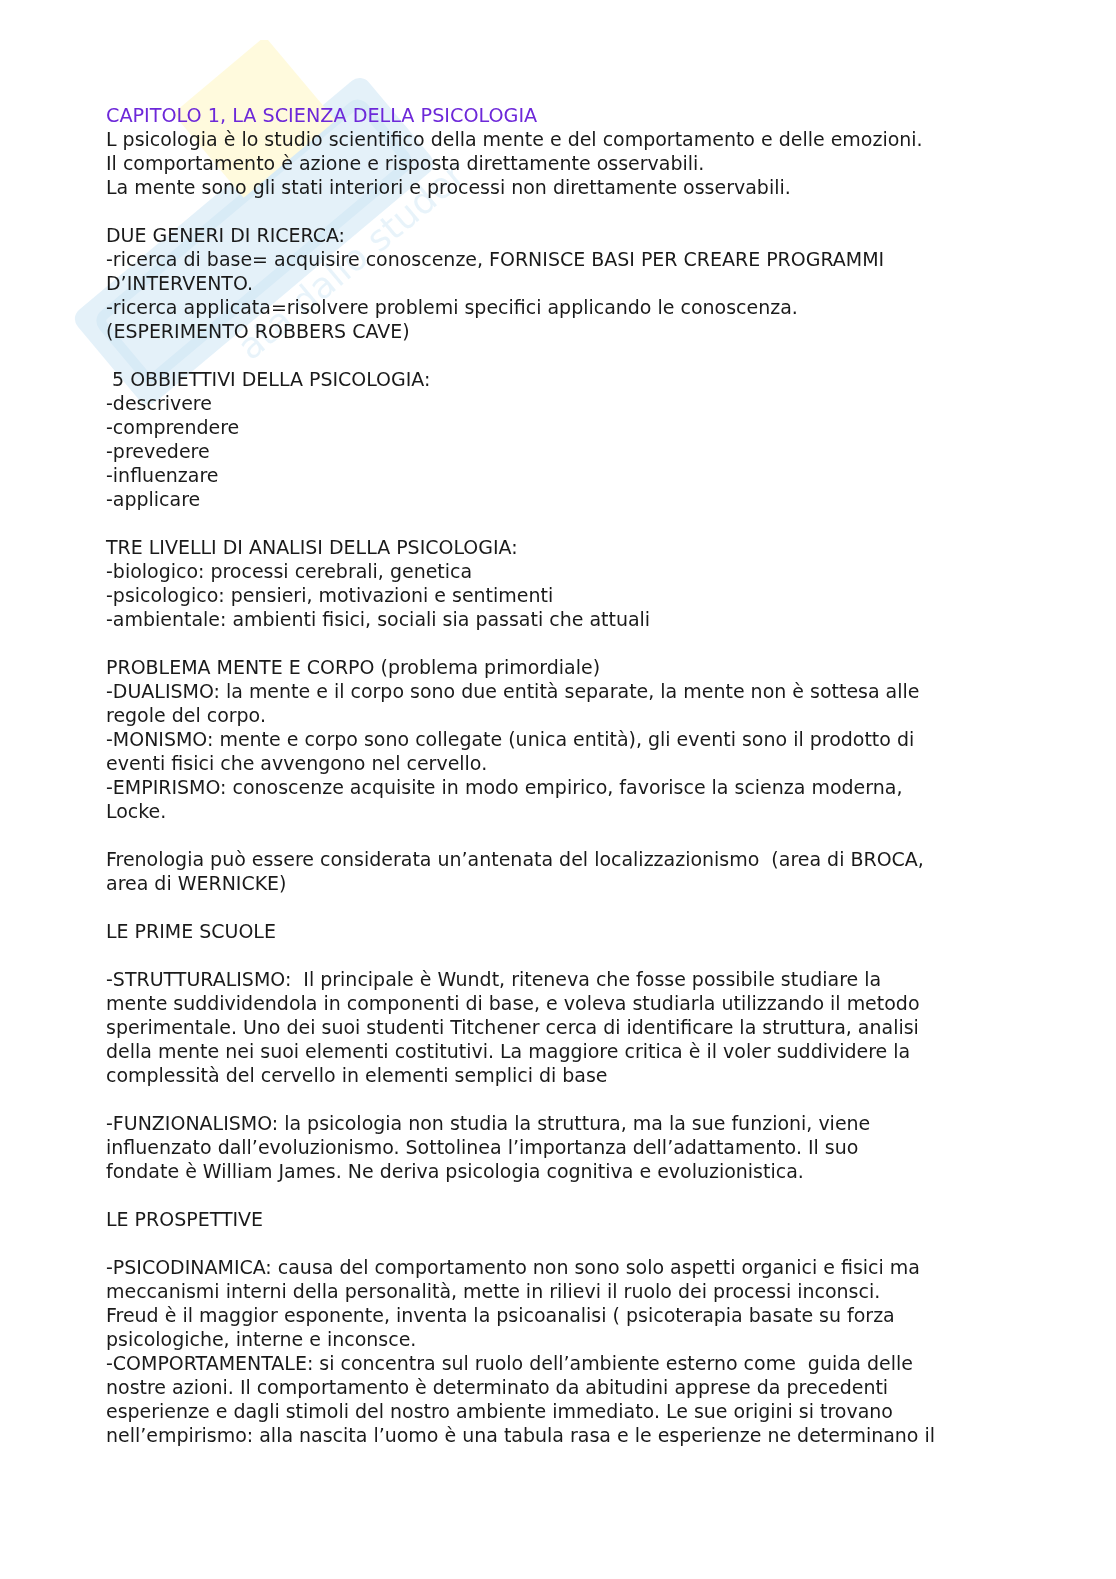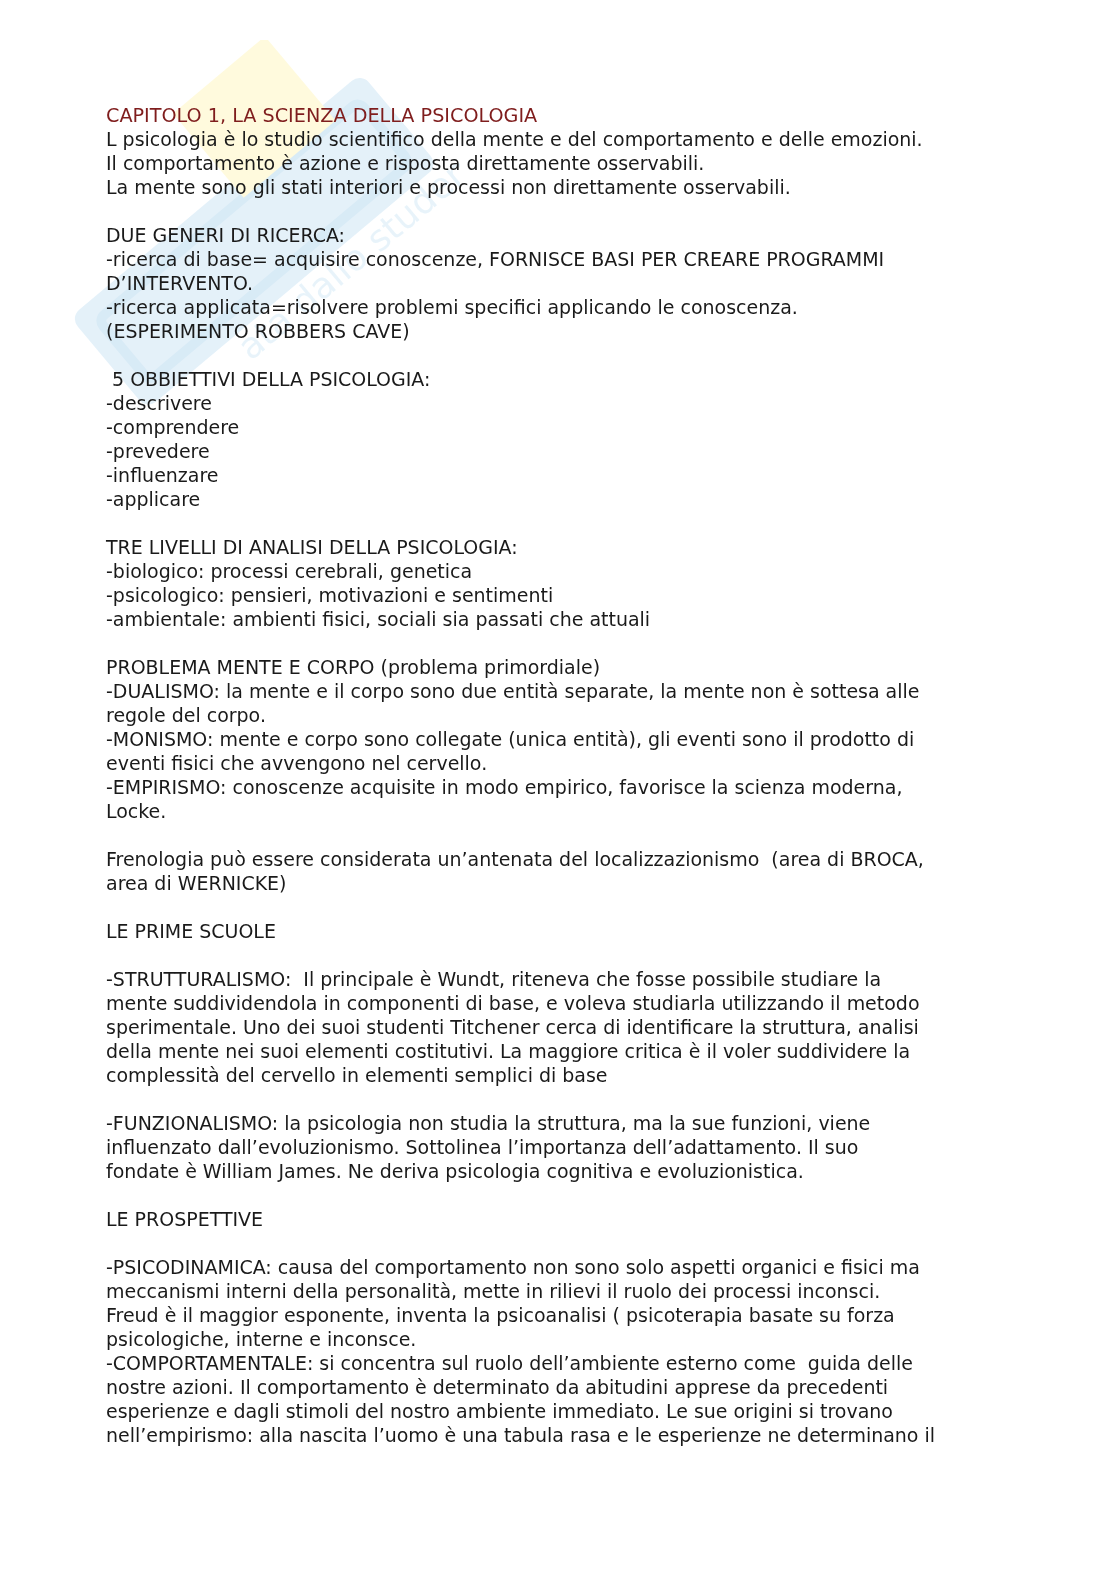--- a/index.html
+++ b/index.html
@@ -40,21 +40,21 @@
       font-size: 19.2px;
       line-height: 24px;
       color: #1a1a1a;
     }
     .line {
       display: block;
       white-space: pre;
       min-height: 24px;
     }
     .title {
-      color: #7f1d1d;
+      color: #6d28d9;
     }
     .blank {
       height: 24px;
     }
   </style>
 </head>
 <body>
 
 <div class="page">
 

